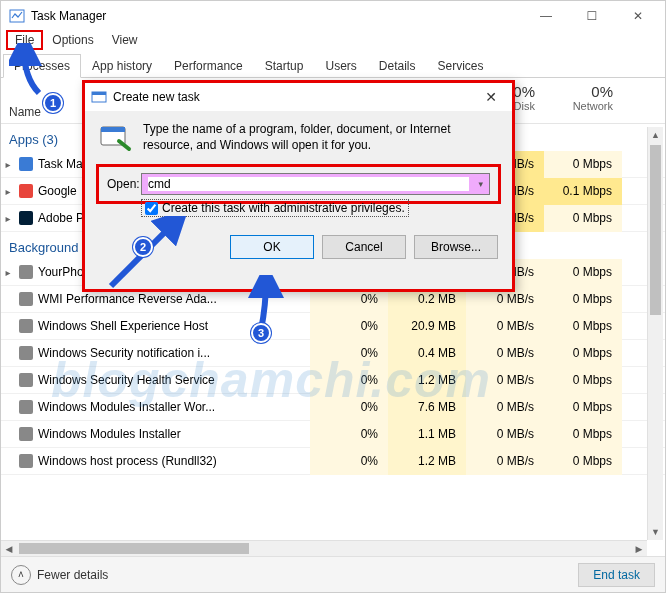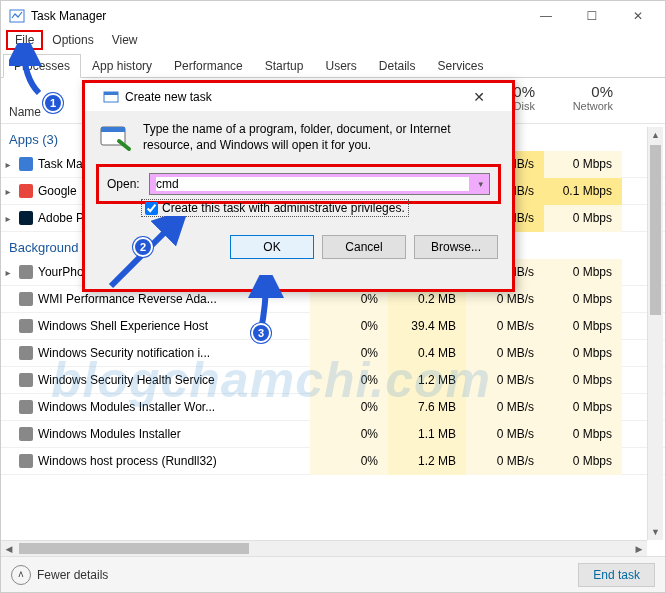--- a/index.html
+++ b/index.html
@@ -39,29 +39,29 @@
   .hscrollbar { position:absolute; left:0; right:18px; bottom:36px; height:16px; background:#f0f0f0; border-top:1px solid #e0e0e0; }
   .hscrollbar .harrow { width:16px; height:16px; display:inline-flex; align-items:center; justify-content:center; color:#666; font-size:9px; }
   .hscrollbar .hthumb { position:absolute; left:18px; top:2px; bottom:2px; width:230px; background:#c0c0c0; }
   .statusbar { position:absolute; left:0; right:0; bottom:0; height:36px; display:flex; align-items:center; justify-content:space-between; padding:0 10px; background:#f5f5f5; border-top:1px solid #e0e0e0; }
   .fewer { display:flex; align-items:center; gap:6px; font-size:12px; color:#333; }
   .fewer .circ { width:20px; height:20px; border:1px solid #888; border-radius:50%; display:flex; align-items:center; justify-content:center; font-size:10px; }
   .endtask { padding:4px 14px; background:#e5e5e5; border:1px solid #ccc; color:#0369a1; font-size:12px; }
 
   
   .dialog-shadow { position:absolute; left:81px; top:79px; width:433px; height:212px; border:3px solid #e60000; background:#f0f0f0; box-shadow: 3px 3px 10px rgba(0,0,0,0.25); }
-  .dlg-title { height:28px; background:#fff; display:flex; align-items:center; padding:0 18px; }
+  .dlg-title { height:28px; background:#fff; display:flex; align-items:center; padding:0 6px; }
   .dlg-title .dicon { width:16px; height:16px; margin-right:6px; }
   .dlg-title .dtext { flex:1; font-size:12px; }
   .dlg-title .dclose { width:30px; text-align:center; font-size:14px; color:#333; }
   .dlg-body { padding:10px 14px 12px 14px; }
   .dlg-msg { display:flex; gap:10px; align-items:flex-start; padding-bottom:8px; }
   .dlg-msg .runicon { width:34px; height:34px; flex-shrink:0; }
   .dlg-msg .mtext { font-size:12px; line-height:1.35; color:#000; }
-  .open-row { display:flex; align-items:center; gap:8px; margin-top:4px; outline:3px solid #e60000; padding:6px 8px; }
+  .open-row { display:flex; align-items:center; gap:0; margin-top:4px; outline:3px solid #e60000; padding:6px 8px; }
   .open-row .lbl { font-size:12px; width:34px; }
   .open-row .combo { flex:1; height:22px; border:1px solid #7a7a7a; background:#f0abfc; display:flex; align-items:center; padding:0 6px; justify-content:space-between; }
   .open-row .combo input { border:none; outline:none; font-size:12px; width: calc(100% - 14px); }
   .open-row .combo .dd { font-size:9px; color:#555; }
   .adm-row { display:flex; align-items:center; gap:4px; margin-top:4px; font-size:12px; border:1px dotted #555; padding:1px 3px; width: fit-content; margin-left:42px; position:relative; top:-6px; }
   .adm-row input { margin:0; }
   .dlg-btns { display:flex; justify-content:flex-end; gap:8px; padding-top:12px; }
   .dlg-btn { min-width:84px; height:24px; font-size:12px; background:#e1e1e1; border:1px solid #adadad; }
   .dlg-btn.primary { border:1.5px solid #0078d7; background:#e5f1fb; }
 
@@ -193,21 +193,21 @@
     </div>
     <div class="row">
       <span class="expander"></span>
       <span class="ricon">
         <svg width="16" height="16" viewBox="0 0 16 16">
           <rect x="1" y="1" width="14" height="14" rx="2" fill="#888"></rect>
         </svg>
       </span>
       <span class="rname">Windows Shell Experience Host</span>
       <span class="cell cpu">0%</span>
-      <span class="cell mem">39.4 MB</span>
+      <span class="cell mem">20.9 MB</span>
       <span class="cell disk ">0 MB/s</span>
       <span class="cell net ">0 Mbps</span>
     </div>
     <div class="row">
       <span class="expander"></span>
       <span class="ricon">
         <svg width="16" height="16" viewBox="0 0 16 16">
           <rect x="1" y="1" width="14" height="14" rx="2" fill="#888"></rect>
         </svg>
       </span>

